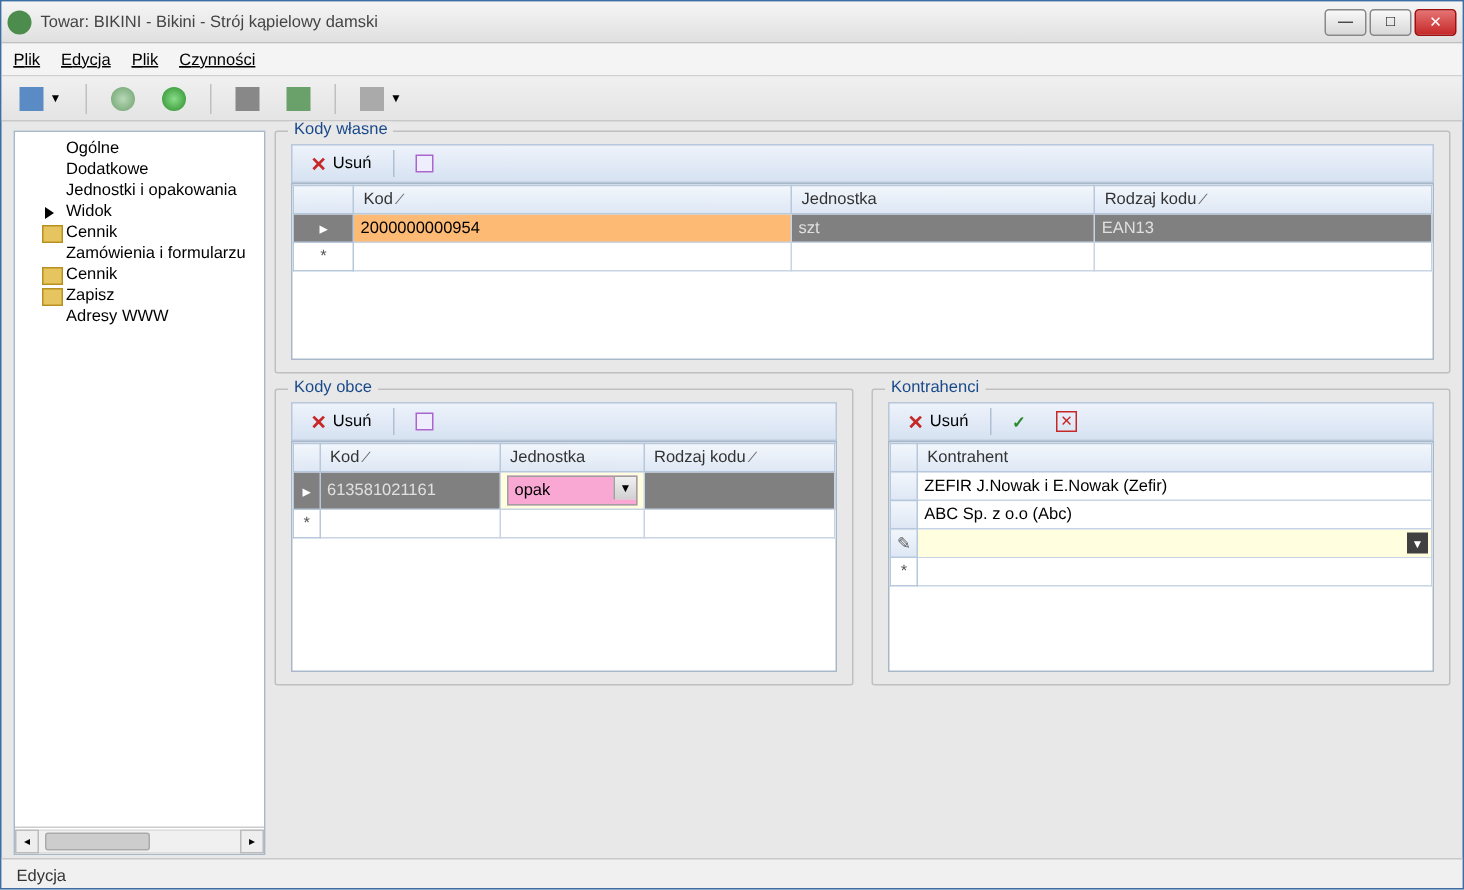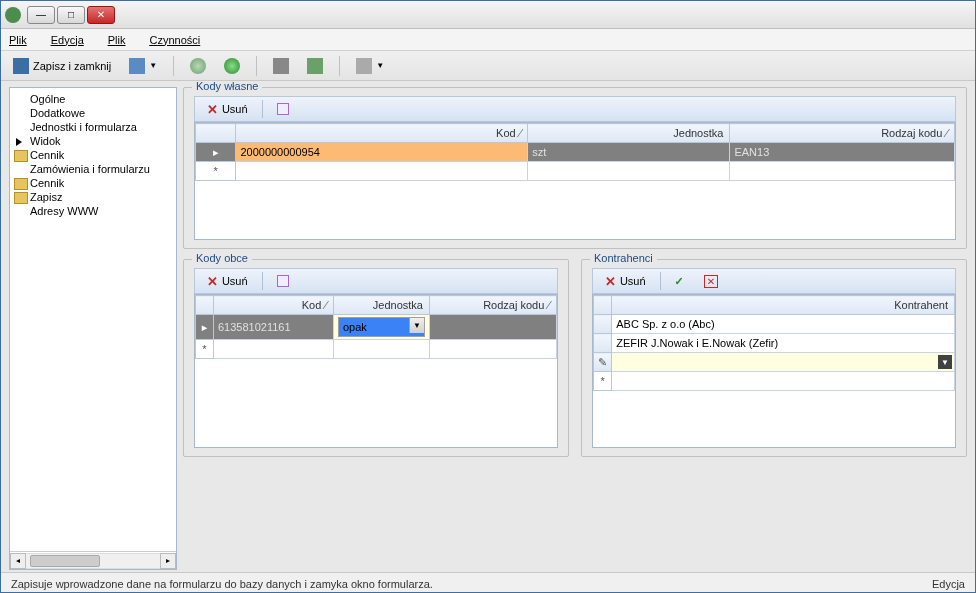--- a/index.html
+++ b/index.html
@@ -3,37 +3,37 @@
 <meta charset="utf-8">
 <style>
 *{box-sizing:border-box;margin:0;padding:0;font-family:Tahoma,Arial,sans-serif;font-size:11px}
 body{background:#e8e8e8;width:976px;height:593px;overflow:hidden;border:1px solid #3a6ea5}
 .titlebar{height:28px;background:linear-gradient(#f5f5f5,#e0e0e0);border-bottom:1px solid #c0c0c0;display:flex;align-items:center;padding:0 4px}
 .titlebar .icon{width:16px;height:16px;background:#4c8c4c;border-radius:50%;margin-right:6px}
 .titlebar .title{flex:1;color:#444}
 .titlebar .winbtns{display:flex;gap:2px}
 .titlebar .btn{width:28px;height:18px;border:1px solid #888;background:linear-gradient(#f8f8f8,#d8d8d8);border-radius:3px;display:flex;align-items:center;justify-content:center;font-size:10px;cursor:pointer}
 .titlebar .btn.close{background:linear-gradient(#e57373,#c62828);color:#fff;border-color:#a01010}
-.menubar{height:22px;background:#f4f4f4;border-bottom:1px solid #d0d0d0;display:flex;align-items:center;padding:0 8px;gap:24px}
+.menubar{height:22px;background:#f4f4f4;border-bottom:1px solid #d0d0d0;display:flex;align-items:center;padding:0 8px;gap:14px}
 .menubar span{cursor:pointer;text-decoration:underline;text-decoration-style:solid}
 .menubar span::first-letter{text-decoration:underline}
 .toolbar{height:30px;background:linear-gradient(#f0f0f0,#e4e4e4);border-bottom:1px solid #c8c8c8;display:flex;align-items:center;padding:0 6px;gap:6px}
 .toolbar .tbtn{display:flex;align-items:center;gap:4px;padding:3px 6px;cursor:pointer;border-radius:3px}
 .toolbar .sep{width:1px;height:20px;background:#c0c0c0;margin:0 4px}
 .ticon{width:16px;height:16px;display:inline-block}
 .ticon.save{background:#3b6ea5}
 .ticon.disk{background:#5a8bc4}
 .ticon.back{background:radial-gradient(circle,#b8d8b8,#6aa06a);border-radius:50%}
 .ticon.fwd{background:radial-gradient(circle,#88dd88,#2a8a2a);border-radius:50%}
 .ticon.tools{background:#888}
 .ticon.refresh{background:#6aa06a}
 .ticon.print{background:#aaa}
 .mainarea{display:flex;height:491px}
 .sidebar{width:168px;background:#fff;border:1px solid #a8b8c8;margin:6px 2px 2px 8px;display:flex;flex-direction:column}
-.sidebar .tree{flex:1;padding:4px 2px;overflow:hidden}
+.sidebar .tree{flex:1;padding:4px 16px;overflow:hidden}
 .sidebar .tree .item{padding:1px 4px 1px 18px;cursor:pointer;white-space:nowrap;position:relative}
 .sidebar .tree .item.arrow::before{content:"";position:absolute;left:4px;top:4px;border-left:6px solid #000;border-top:4px solid transparent;border-bottom:4px solid transparent}
 .sidebar .tree .item.folder::before{content:"";position:absolute;left:2px;top:2px;width:12px;height:10px;background:#e6c560;border:1px solid #b89020}
 .sidebar .hscroll{height:18px;border-top:1px solid #ccc;display:flex;align-items:center}
 .sidebar .hscroll .arrow{width:16px;height:16px;border:1px solid #bbb;background:#eee;display:flex;align-items:center;justify-content:center;font-size:8px;cursor:pointer}
 .sidebar .hscroll .track{flex:1;height:16px;background:#f0f0f0;position:relative;border-top:1px solid #ddd;border-bottom:1px solid #ddd}
 .sidebar .hscroll .thumb{position:absolute;left:4px;width:70px;height:12px;top:1px;background:#cdcdcd;border:1px solid #aaa;border-radius:2px}
 .content{flex:1;padding:6px 8px 2px 4px;overflow:hidden}
 .groupbox{border:1px solid #c0c0c0;border-radius:2px;padding:8px 10px 8px 10px;margin-bottom:10px;position:relative;background:#e8e8e8}
 .groupbox>.legend{position:absolute;top:-8px;left:8px;background:#e8e8e8;padding:0 4px;color:#1a4a8a;font-size:11px}
@@ -41,64 +41,61 @@
 .label{white-space:nowrap}
 input.txt{border:1px solid #a0a0a0;padding:2px 4px;background:#fff;height:20px}
 .minibar{height:26px;background:linear-gradient(#eef3fb,#d6e2f2);border:1px solid #b8c8dc;display:flex;align-items:center;padding:0 6px;gap:8px;margin-bottom:0}
 .minibar .mbtn{display:flex;align-items:center;gap:4px;padding:2px 6px;cursor:pointer}
 .minibar .sep{width:1px;height:18px;background:#b0c0d4}
 .xicon{color:#c62828;font-weight:bold;font-size:13px}
 .editicon{width:12px;height:12px;border:1px solid #a6c;background:#eef}
 .checkicon{color:#2a8a2a;font-weight:bold}
 .delicon{color:#c62828;font-size:10px;border:1px solid #c62828;padding:0 2px}
 table.grid{border-collapse:collapse;width:100%;background:#fff;border:1px solid #a8b8c8}
-table.grid th{background:linear-gradient(#f2f6fc,#dde7f4);border:1px solid #b8c8dc;padding:3px 6px;text-align:right;font-weight:normal;color:#333}
+table.grid th{background:linear-gradient(#f2f6fc,#dde7f4);border:1px solid #b8c8dc;padding:3px 6px;text-align:left;font-weight:normal;color:#333}
 table.grid td{border:1px solid #c8d4e4;padding:2px 4px;height:19px}
 table.grid tr.sel td{background:#808080;color:#fff}
 table.grid tr.sel td.editable{background:#808080;color:#e0e0e0}
 table.grid .rowhdr{width:18px;background:linear-gradient(#f2f6fc,#dde7f4);text-align:center;border:1px solid #b8c8dc;color:#555}
 table.grid tr.empty td{background:#fff}
 .gridwrap{border:1px solid #a8b8c8;background:#fff;height:118px;overflow:hidden}
 .gridwrap2{border:1px solid #a8b8c8;background:#fff;height:154px;overflow:hidden}
 .two-col{display:flex;gap:12px}
 .two-col>.groupbox{flex:1;margin-bottom:0}
 .combo{position:relative}
 .combo .arrow{position:absolute;right:1px;top:1px;width:15px;height:15px;background:linear-gradient(#f0f0f0,#d0d0d0);border-left:1px solid #a0a0a0;display:flex;align-items:center;justify-content:center;font-size:8px}
-.combo input{width:100%;background:#3b82f6}
+.combo input{width:100%;background:#f9a8d4}
 .statusbar{height:22px;background:#f0f0f0;border-top:1px solid #c8c8c8;display:flex;align-items:center;padding:0 10px;justify-content:space-between;color:#333}
 .fi{font-style:italic;font-size:10px;color:#666;margin-left:4px}
 td.ycell{background:#ffffe0!important;color:#000!important}
 .kont-edit{background:#ffffe0;position:relative}
 .kont-edit .arrow{position:absolute;right:2px;top:2px;width:14px;height:14px;background:#404040;color:#fff;display:flex;align-items:center;justify-content:center;font-size:8px}
 </style>
 </head>
 <body>
 
 <div class="titlebar">
   <div class="icon"></div>
+  <div class="title">Towar: BIKINI - Bikini - Strój kąpielowy damski</div>
   <div class="winbtns">
     <div class="btn">—</div>
     <div class="btn">□</div>
     <div class="btn close">✕</div>
   </div>
 </div>
 
 <div class="menubar">
   <span>Plik</span>
   <span>Edycja</span>
   <span>Plik</span>
   <span>Czynności</span>
 </div>
 
 <div class="toolbar">
   <div class="tbtn">
-    <span class="ticon save"></span>
-    <span>Zapisz i zamknij</span>
-  </div>
-  <div class="tbtn">
     <span class="ticon disk"></span>
     <span style="font-size:8px">▼</span>
   </div>
   <div class="sep"></div>
   <div class="tbtn">
       <span class="ticon back"></span>
     </div>
   <div class="tbtn">
       <span class="ticon fwd"></span>
     </div>
@@ -114,21 +111,21 @@
       <span class="ticon print"></span>
       <span style="font-size:8px">▼</span>
     </div>
 </div>
 
 <div class="mainarea">
   <div class="sidebar">
     <div class="tree">
       <div class="item">Ogólne</div>
       <div class="item">Dodatkowe</div>
-      <div class="item">Jednostki i formularza</div>
+      <div class="item">Jednostki i opakowania</div>
       <div class="item arrow">Widok</div>
       <div class="item folder">Cennik</div>
       <div class="item">Zamówienia i formularzu</div>
       <div class="item folder">Cennik</div>
       <div class="item folder">Zapisz</div>
       <div class="item">Adresy WWW</div>
     </div>
     <div class="hscroll">
       <div class="arrow">◂</div>
       <div class="track">
@@ -235,40 +232,39 @@
         </div>
         <div class="gridwrap2">
           <table class="grid">
             <tbody>
                 <tr>
               <th class="rowhdr"></th>
               <th>Kontrahent</th>
             </tr>
             <tr>
               <td class="rowhdr"></td>
-              <td>ABC Sp. z o.o (Abc)</td>
+              <td>ZEFIR J.Nowak i E.Nowak (Zefir)</td>
             </tr>
             <tr>
               <td class="rowhdr"></td>
-              <td>ZEFIR J.Nowak i E.Nowak (Zefir)</td>
+              <td>ABC Sp. z o.o (Abc)</td>
             </tr>
             <tr>
               <td class="rowhdr">✎</td>
               <td class="kont-edit">
                 <div class="arrow">▼</div>
               </td>
             </tr>
             <tr class="empty">
               <td class="rowhdr">*</td>
               <td></td>
             </tr>
           </tbody>
             </table>
         </div>
       </div>
     </div>
   </div>
 </div>
 
 <div class="statusbar">
-  <span>Zapisuje wprowadzone dane na formularzu do bazy danych i zamyka okno formularza.</span>
   <span>Edycja</span>
 </div>
 
 </body></html>

